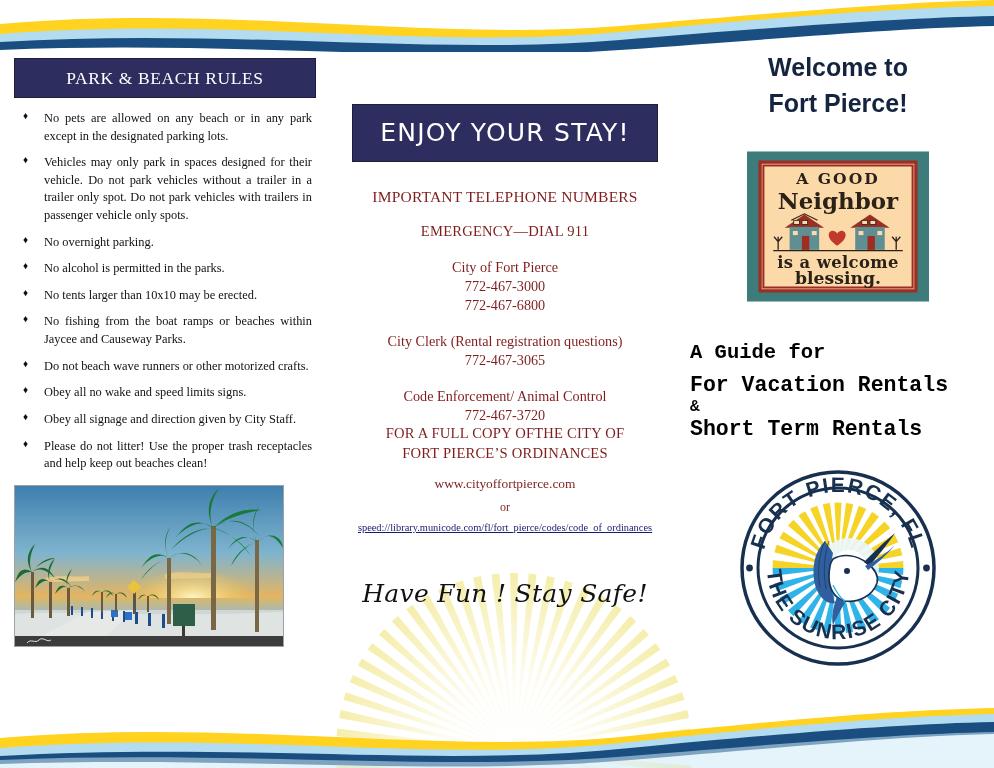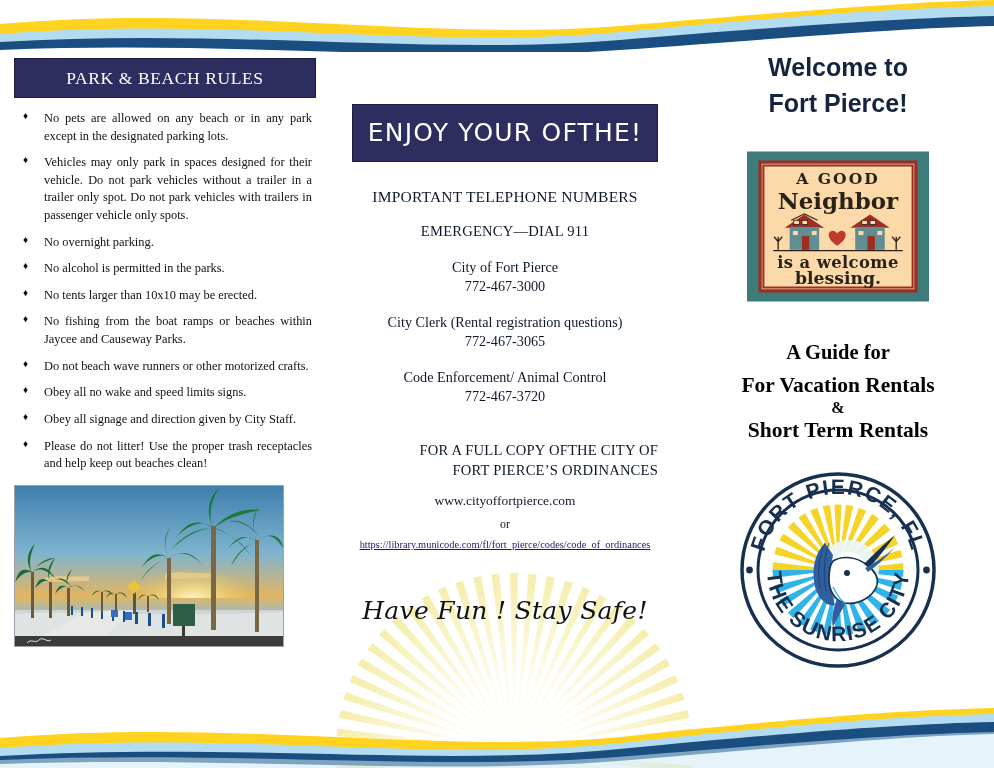--- a/index.html
+++ b/index.html
@@ -85,27 +85,27 @@
     position:relative;
     border:1px solid #9aa3ab;
     overflow:hidden;
     background:#6fa3c7;
   }
   .photo-svg{display:block;width:100%;height:100%;}
 
   
   .c-line{
     text-align:center;
-    color:#0f172a;
+    color:#7f1d1d;
   }
   .c-heading{font-size:15.5px;margin-top:26px;letter-spacing:.2px;}
   .c-sub{font-size:14.6px;margin-top:17px;letter-spacing:.2px;text-align:center;}
   .c-name{font-size:14.2px;margin-top:19px;}
   .c-num{font-size:14.2px;margin-top:2px;}
-  .c-ord{font-size:14.6px;margin-top:36px;line-height:1.35;letter-spacing:.2px;text-align:right;}
+  .c-ord{font-size:14.6px;line-height:1.35;letter-spacing:.2px;}
   .c-www{font-size:13.4px;margin-top:13px;}
   .c-or{font-size:12px;margin-top:8px;}
   .c-url{
     font-size:10.4px;margin-top:6px;line-height:1.35;
     color:#1a1a6e;text-decoration:underline;
     word-break:break-all;display:block;
   }
   .c-fun{
     position:relative;z-index:3;
     text-align:center;
@@ -126,22 +126,21 @@
     color:#14243f;
     line-height:1.42;
   }
   .neighbor-wrap{
     margin:14px auto 0 auto;
     width:182px;height:183px;
   }
   .neighbor-svg{display:block;width:100%;height:100%;}
   .guide{
     margin-top:23px;
-    text-align:center;
-    font-family:Liberation Serif, serif;
+    font-family:Liberation Mono, monospace;
     font-weight:bold;
     color:#000;
   }
   .guide-1{font-size:20.5px;}
   .guide-2{font-size:21.5px;margin-top:9px;}
   .guide-amp{font-size:16px;margin-top:1px;}
   .guide-3{font-size:21.5px;margin-top:1px;}
   .seal-wrap{
     margin:26px auto 0 auto;
     width:202px;height:202px;
@@ -336,46 +335,47 @@
         </g>
 
         <rect x="0" y="150" width="268" height="10" fill="#3c3c3c"></rect>
         <path d="M12,157 C16,152 20,158 24,154 C28,150 32,157 36,154" stroke="#ffffff" stroke-width="1" fill="none" opacity="0.85"></path>
       </svg>
     </div>
   </div>
 
   <div class="col col-center">
 
-    <div class="banner banner-stay">ENJOY YOUR OFTHE!</div>
+    <div class="banner banner-stay">ENJOY YOUR STAY!</div>
 
     <div class="c-line c-heading">IMPORTANT TELEPHONE NUMBERS</div>
 
     <div class="c-line c-sub">EMERGENCY—DIAL 911</div>
 
     <div class="c-line c-name">City of Fort Pierce</div>
     <div class="c-line c-num">772-467-3000</div>
 
+    <div class="c-line c-num">772-467-6800</div>
 
     <div class="c-line c-name">City Clerk (Rental registration questions)</div>
     <div class="c-line c-num">772-467-3065</div>
 
     <div class="c-line c-name">Code Enforcement/ Animal Control</div>
     <div class="c-line c-num">772-467-3720</div>
 
     <div class="c-line c-ord">
       <div>FOR A FULL COPY OFTHE CITY OF</div>
       <div>FORT PIERCE’S ORDINANCES</div>
     </div>
 
     <div class="c-line c-www">www.cityoffortpierce.com</div>
 
     <div class="c-line c-or">or</div>
 
-    <a class="c-line c-url" href="#">https://library.municode.com/fl/fort_pierce/codes/code_of_ordinances</a>
+    <a class="c-line c-url" href="#">speed://library.municode.com/fl/fort_pierce/codes/code_of_ordinances</a>
 
     <div class="c-fun">Have Fun !  Stay Safe!</div>
   </div>
 
   <div class="col col-right">
 
     <div class="welcome">
       <div>Welcome to</div>
       <div>Fort Pierce!</div>
     </div>

